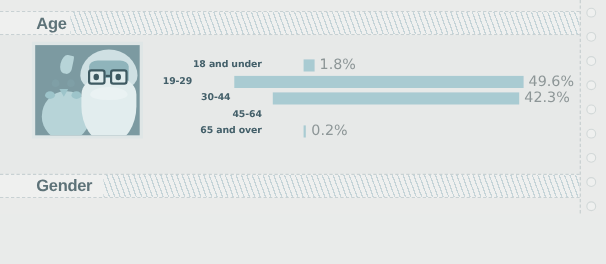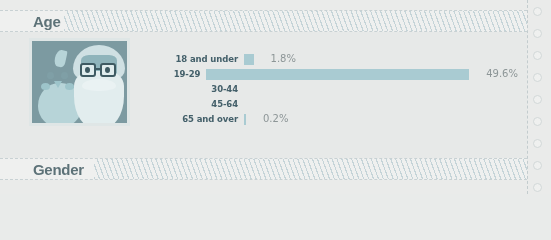--- a/index.html
+++ b/index.html
@@ -216,20 +216,21 @@
     position: absolute;
     left: 148px; top: 52px;
     width: 370px;
   }
   .chart-row {
     position: relative;
     height: 14px;
     margin-bottom: 1px;
     display: flex;
     align-items: center;
+    gap: 32px;
   }
   .chart-label {
     width: 90px;
     text-align: right;
     padding-right: 6px;
     color: #44606a;
     font-family: "DejaVu Sans", sans-serif;
     font-weight: bold;
     font-size: 8.5px;
     letter-spacing: -0.1px;
@@ -244,24 +245,23 @@
     align-items: center;
   }
   .bar {
     height: 11px;
     background: #a9cbd2;
   }
   .bar-value {
     padding-left: 5px;
     color: #8d9697;
     font-family: "DejaVu Sans", sans-serif;
-    font-size: 10px;
+    font-size: 13px;
     white-space: nowrap;
     line-height: 1;
-    margin-left: 12px;
   }
 </style>
 </head>
 <body>
 
 <div class="page">
 
   <div class="band" id="band-age">
     <div class="band-hatch"></div>
     <div class="band-inner">
@@ -303,20 +303,24 @@
       </div>
       <div class="chart-row">
         <div class="chart-label">19-29</div>
         <div class="bar-wrap">
           <div class="bar" style="width: 262.88px; background: rgb(169, 203, 210);"></div>
           <div class="bar-value">49.6%</div>
         </div>
       </div>
       <div class="chart-row">
         <div class="chart-label">30-44</div>
+        <div class="bar-wrap">
+          <div class="bar" style="width: 224.19px; background: rgb(169, 203, 210);"></div>
+          <div class="bar-value">42.3%</div>
+        </div>
       </div>
       <div class="chart-row">
         <div class="chart-label">45-64</div>
       </div>
       <div class="chart-row">
         <div class="chart-label">65 and over</div>
         <div class="bar-wrap">
           <div class="bar" style="width: 2px; background: rgb(169, 203, 210);"></div>
           <div class="bar-value">0.2%</div>
         </div>

